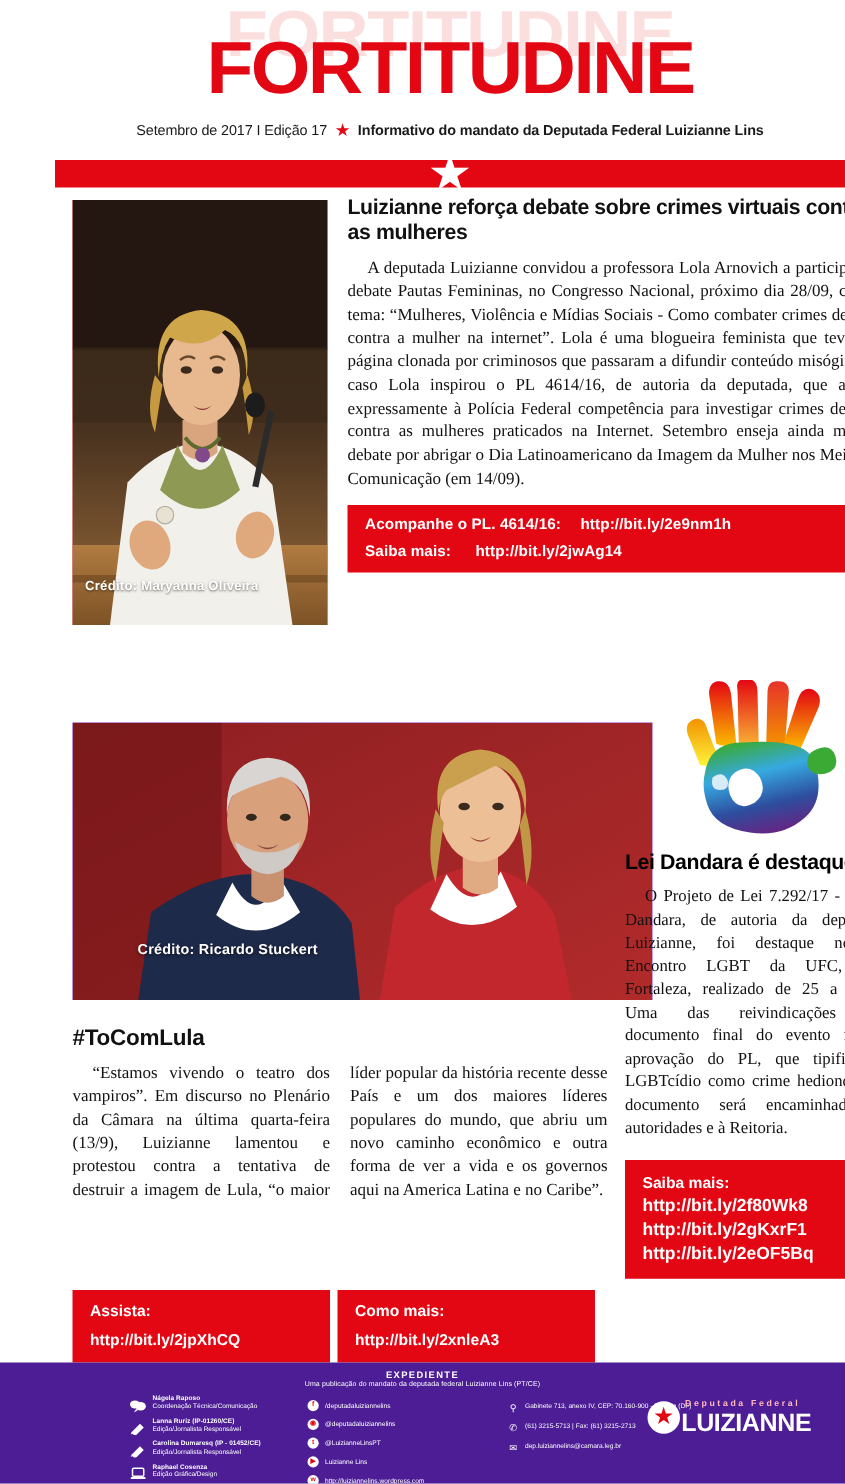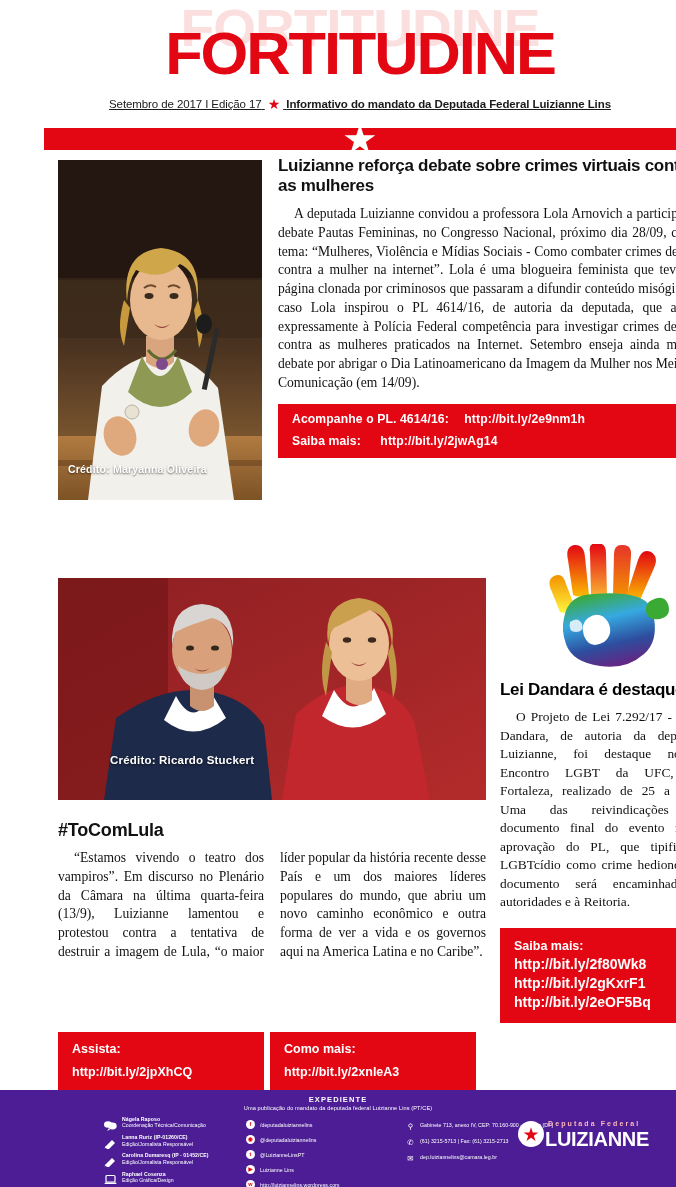--- a/index.html
+++ b/index.html
@@ -40,21 +40,20 @@
     line-height: 1;
     transform: scaleX(1.04);
   }
   .mast-sub {
     position: absolute;
     left: 0; right: 0; top: 96px;
     text-align: center;
     font-size: 11.5px;
     color: #1a1a1a;
     letter-spacing: -0.1px;
-    text-decoration: underline;
   }
   .mast-sub .date { font-weight: normal; }
   .mast-sub .star-ico {
     display: inline-block;
     color: #e30613;
     font-size: 14px;
     vertical-align: -1px;
     margin: 0 3px;
   }
   .mast-sub .desc { font-weight: bold; }
@@ -130,21 +129,21 @@
   .linkbox .lbl { display: inline-block; }
   .linkbox .url { display: inline-block; margin-left: 12px; }
   .linkbox .row.r2 .url { margin-left: 16px; }
 
   
   .sec2 { position: relative; height: 590px; }
 
   .photo2 {
     position: absolute;
     left: 14px; top: 48px;
-    width: 428px; height: 222px;
+    width: 464px; height: 222px;
     overflow: hidden;
     background: #8b5cf6;
   }
   .photo2 .credit {
     position: absolute;
     left: 52px; bottom: 34px;
     color: #fff;
     font-weight: bold;
     font-size: 11.5px;
     letter-spacing: 0.2px;

